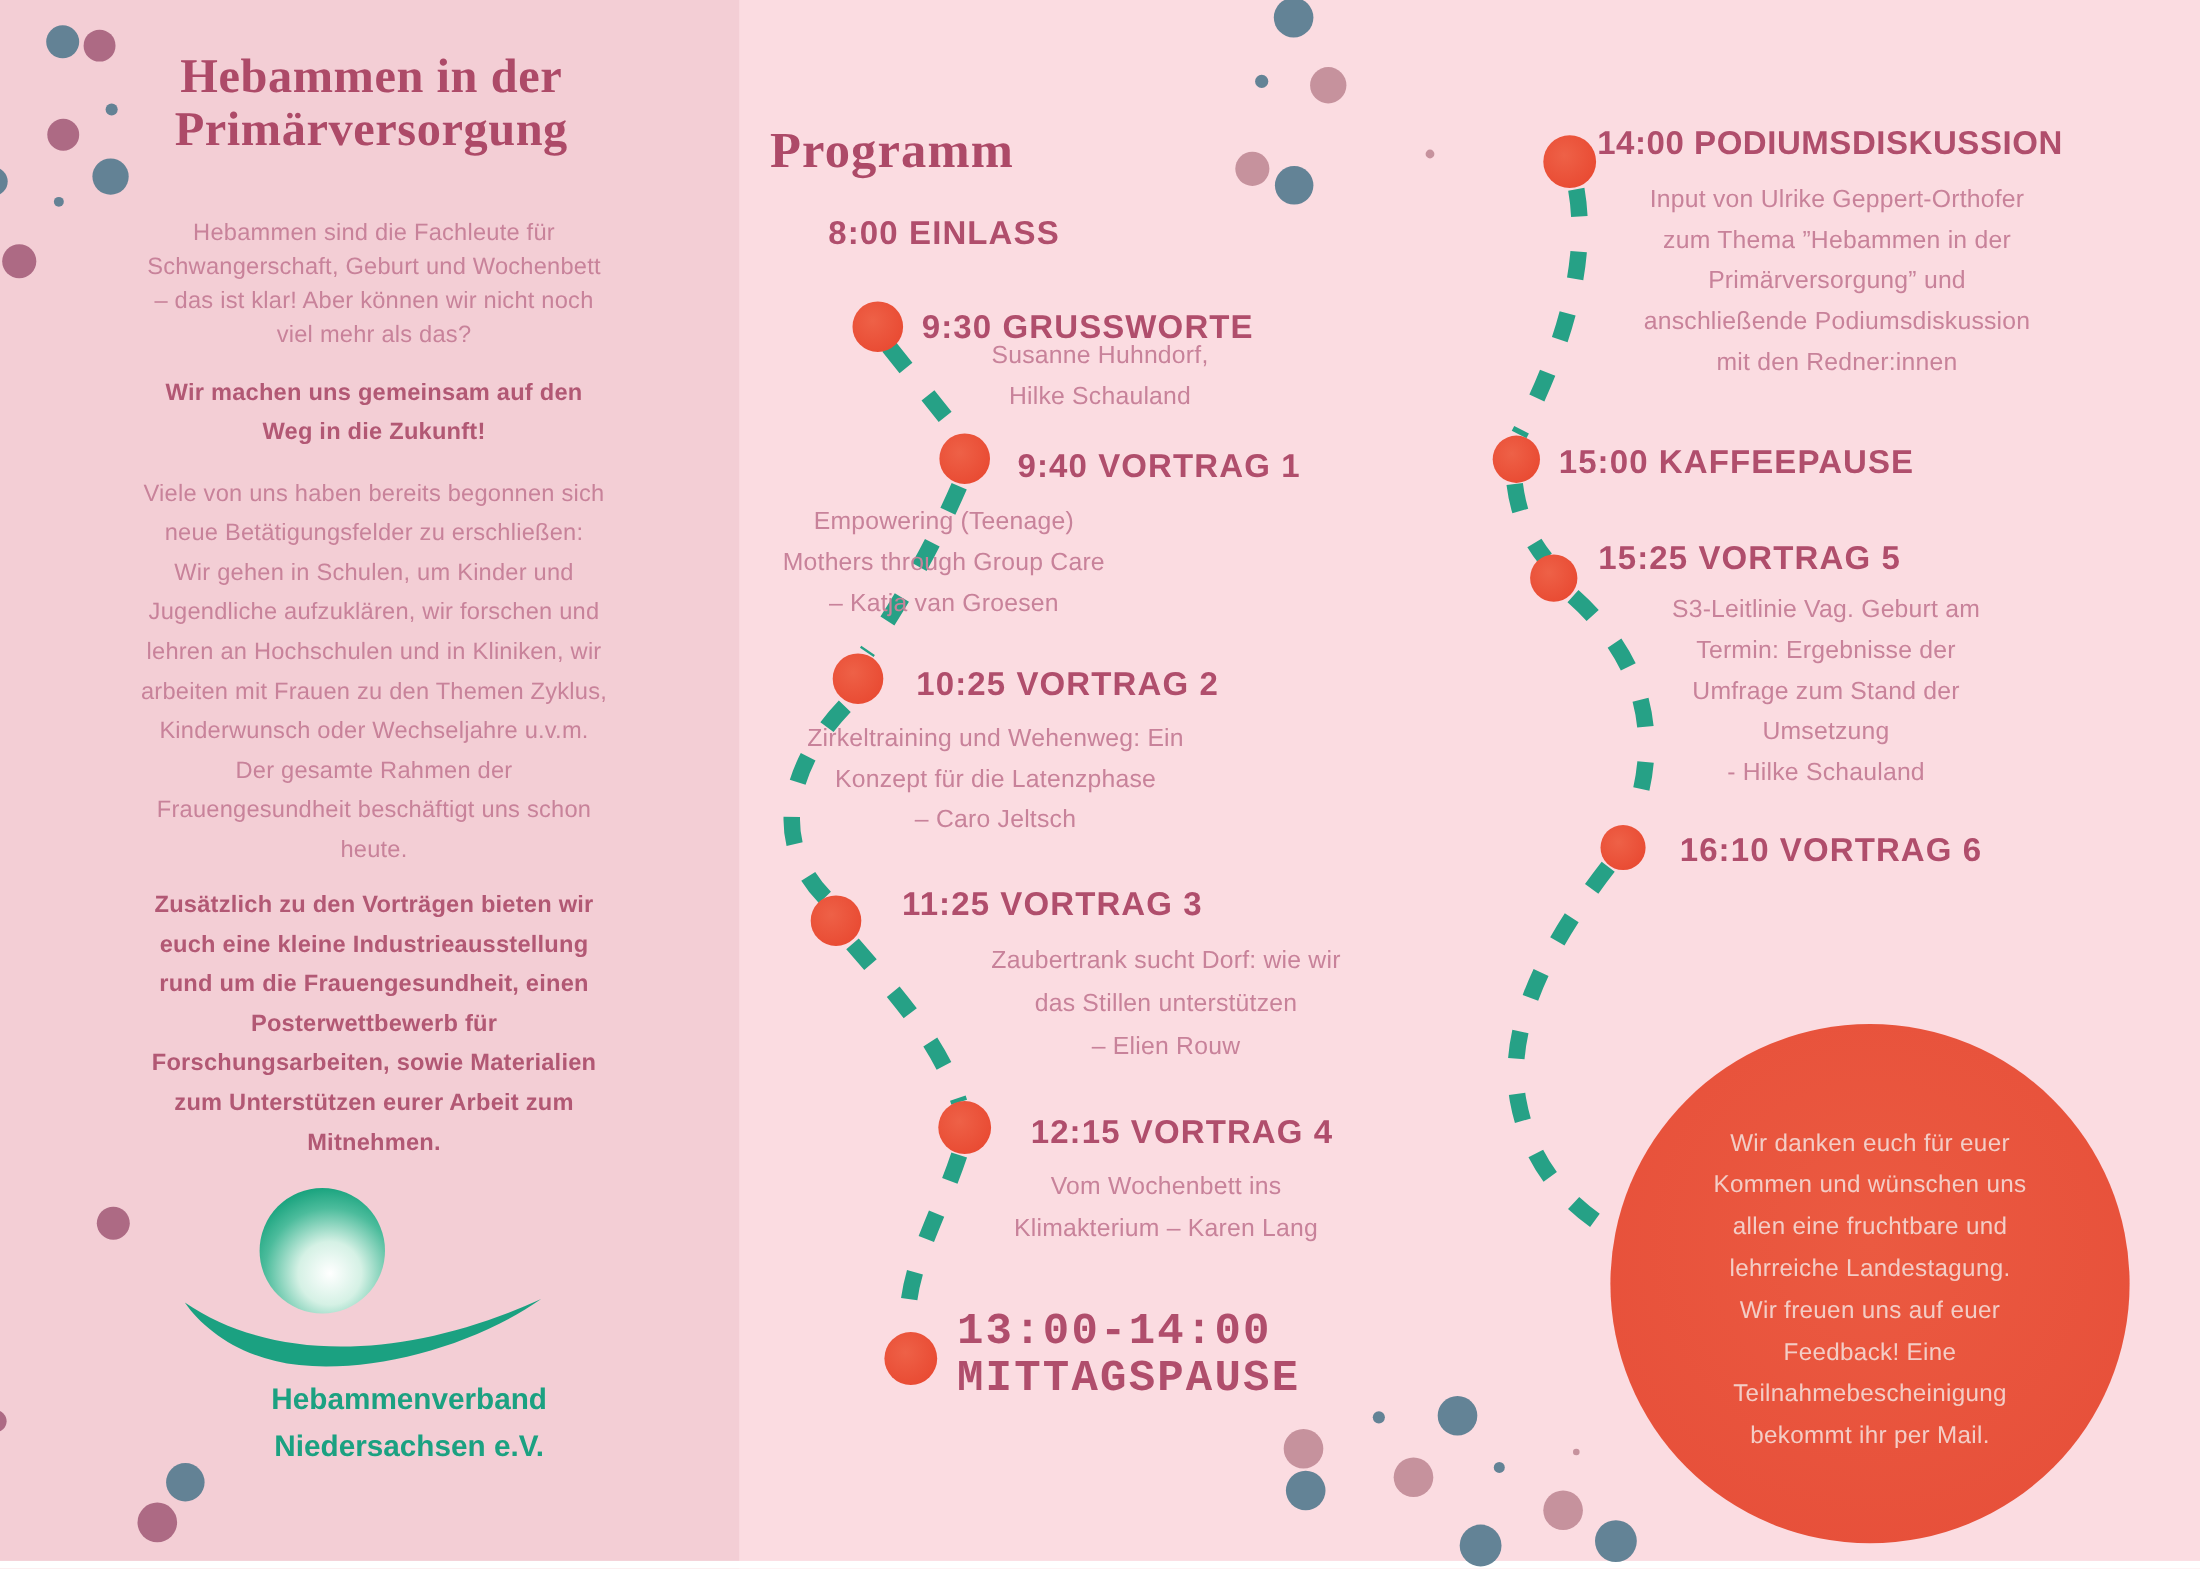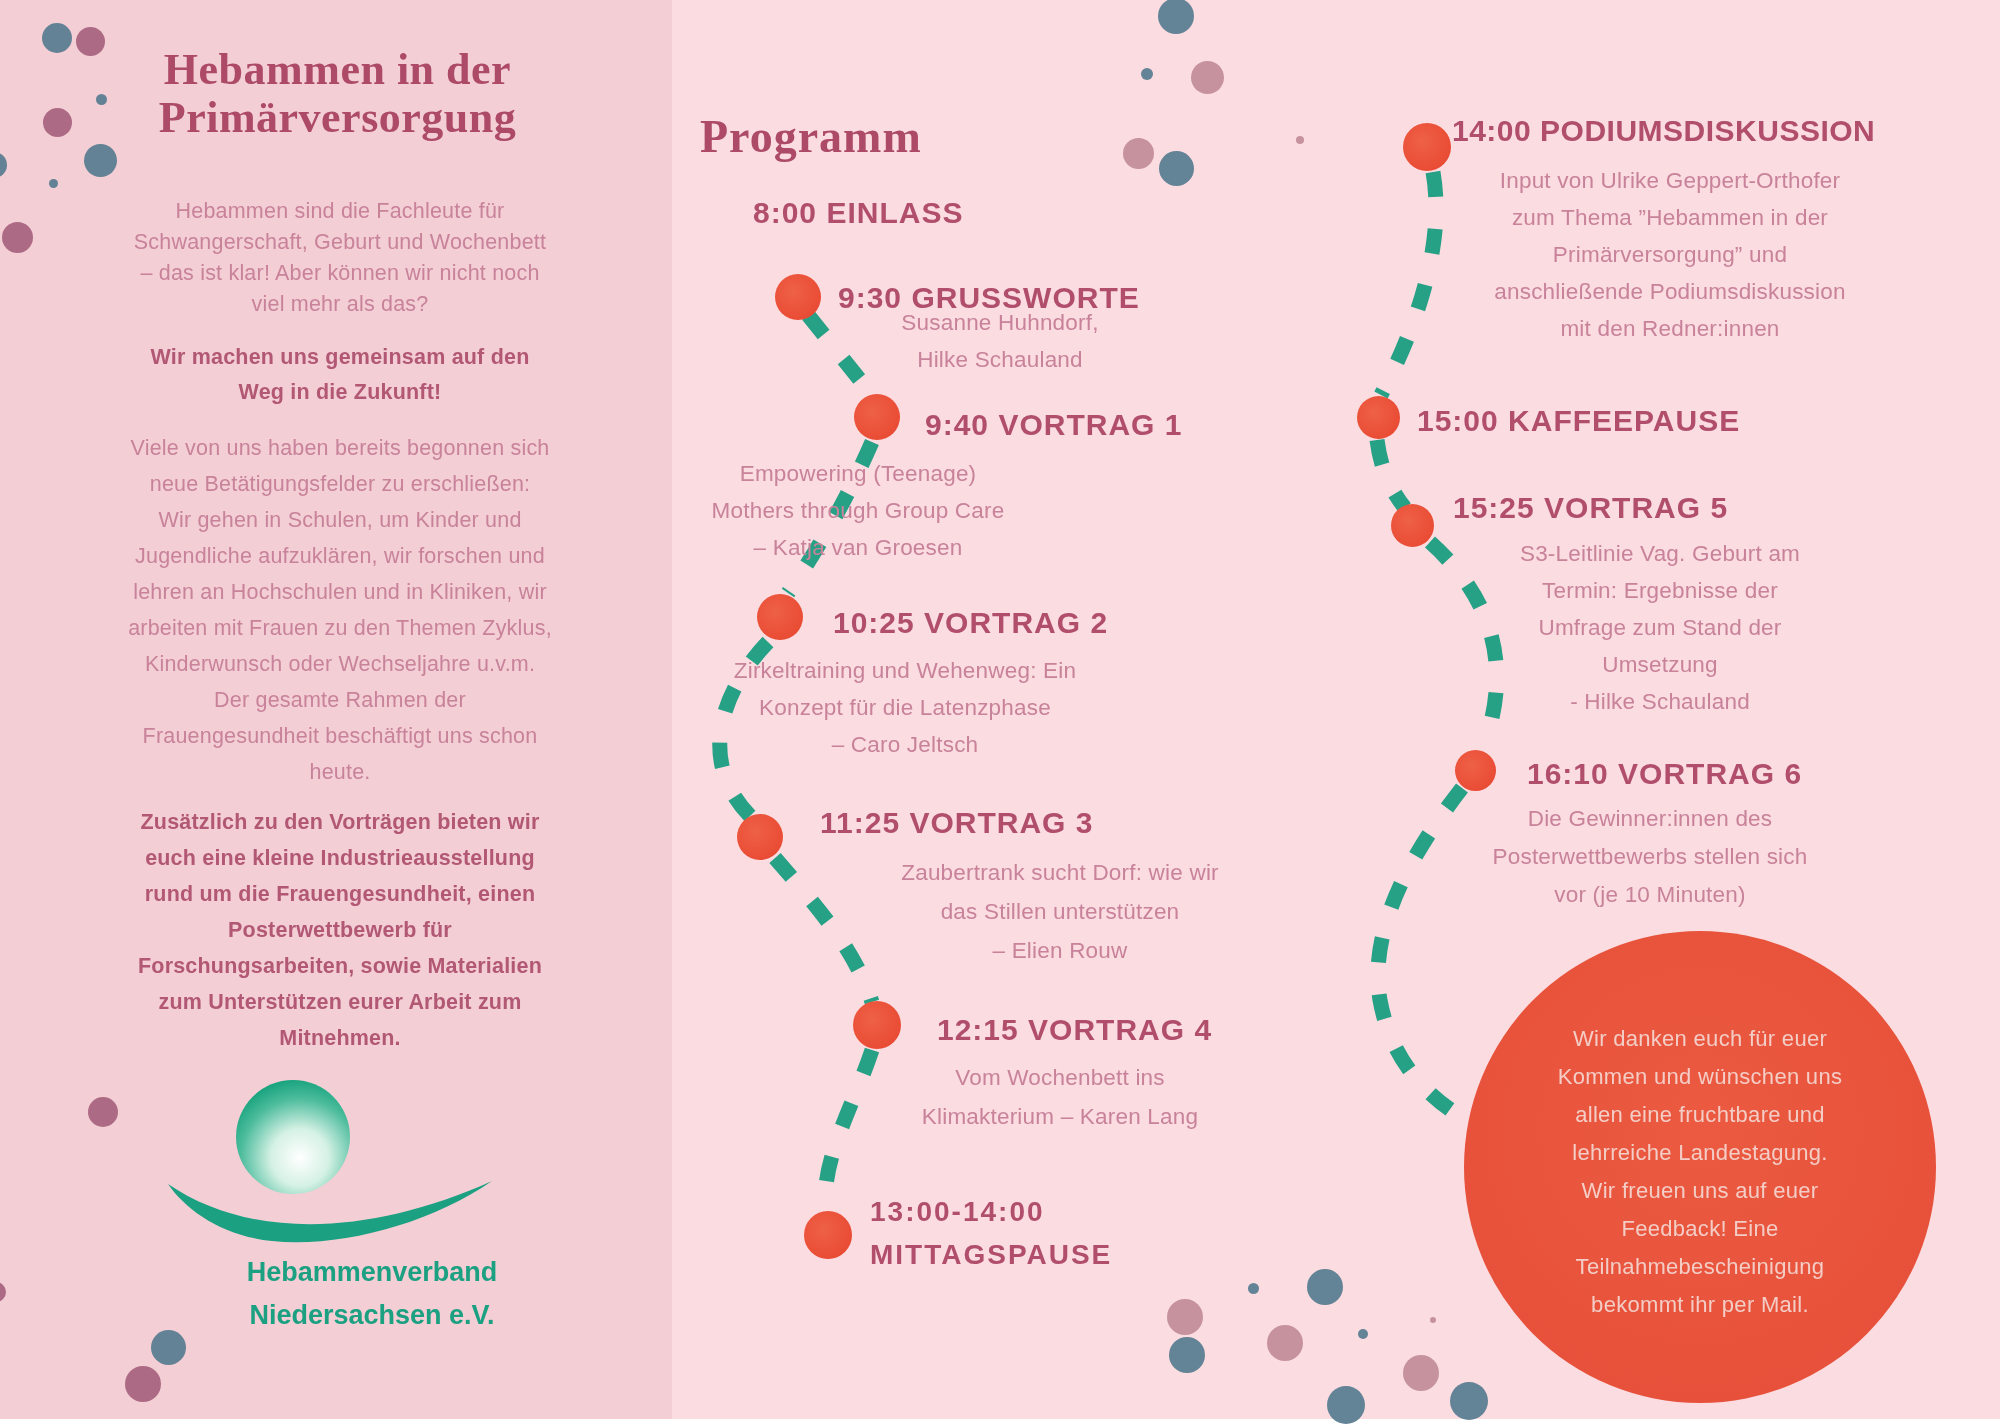--- a/index.html
+++ b/index.html
@@ -30,21 +30,21 @@
   }
   .program-heading{
     position:absolute;left:700px;top:112px;width:420px;text-align:left;
     font:700 46px/50px "Liberation Serif",serif;color:var(--heading_maroon,#ad4a68);
     letter-spacing:1px;
   }
   .eh{
     position:absolute;font:700 30px/33px "Liberation Sans",sans-serif;
     color:var(--event_heading,#b04e6c);letter-spacing:1px;white-space:pre-line;
   }
-  .eh.big{font-size:28px;line-height:43px;letter-spacing:2px;}
+  .eh.big{font-size:40px;line-height:43px;letter-spacing:2px;font-family:Liberation Mono, monospace;}
   .ed{
     position:absolute;font:400 22.5px/37px "Liberation Sans",sans-serif;
     color:var(--body_pink,#c8829a);text-align:center;white-space:pre-line;
     letter-spacing:.2px;
   }
   .tl-dot{
     position:absolute;border-radius:50%;
     background:radial-gradient(circle at 40% 38%, #ee6147 0%, var(--timeline_red,#e94b33) 75%);
   }
   .confetti{position:absolute;border-radius:50%;opacity:.95;}
@@ -160,23 +160,20 @@
   <div class="eh" style="left:1417px;top:404px;">15:00 KAFFEEPAUSE</div>
 
   <div class="eh" style="left:1453px;top:491px;">15:25 VORTRAG 5</div>
   <div class="ed" style="left:1450px;top:535px;width:420px;">S3-Leitlinie Vag. Geburt am
 Termin: Ergebnisse der
 Umfrage zum Stand der
 Umsetzung
 - Hilke Schauland</div>
 
   <div class="eh" style="left:1527px;top:757px;">16:10 VORTRAG 6</div>
-  <div class="ed" style="left:1440px;top:800px;width:420px;line-height:38px;">Die Gewinner:innen des
-Posterwettbewerbs stellen sich
-vor (je 10 Minuten)</div>
 
   <div class="note-circle"></div>
   <div class="note-text">Wir danken euch für euer
 Kommen und wünschen uns
 allen eine fruchtbare und
 lehrreiche Landestagung.
 Wir freuen uns auf euer
 Feedback! Eine
 Teilnahmebescheinigung
 bekommt ihr per Mail.</div>

